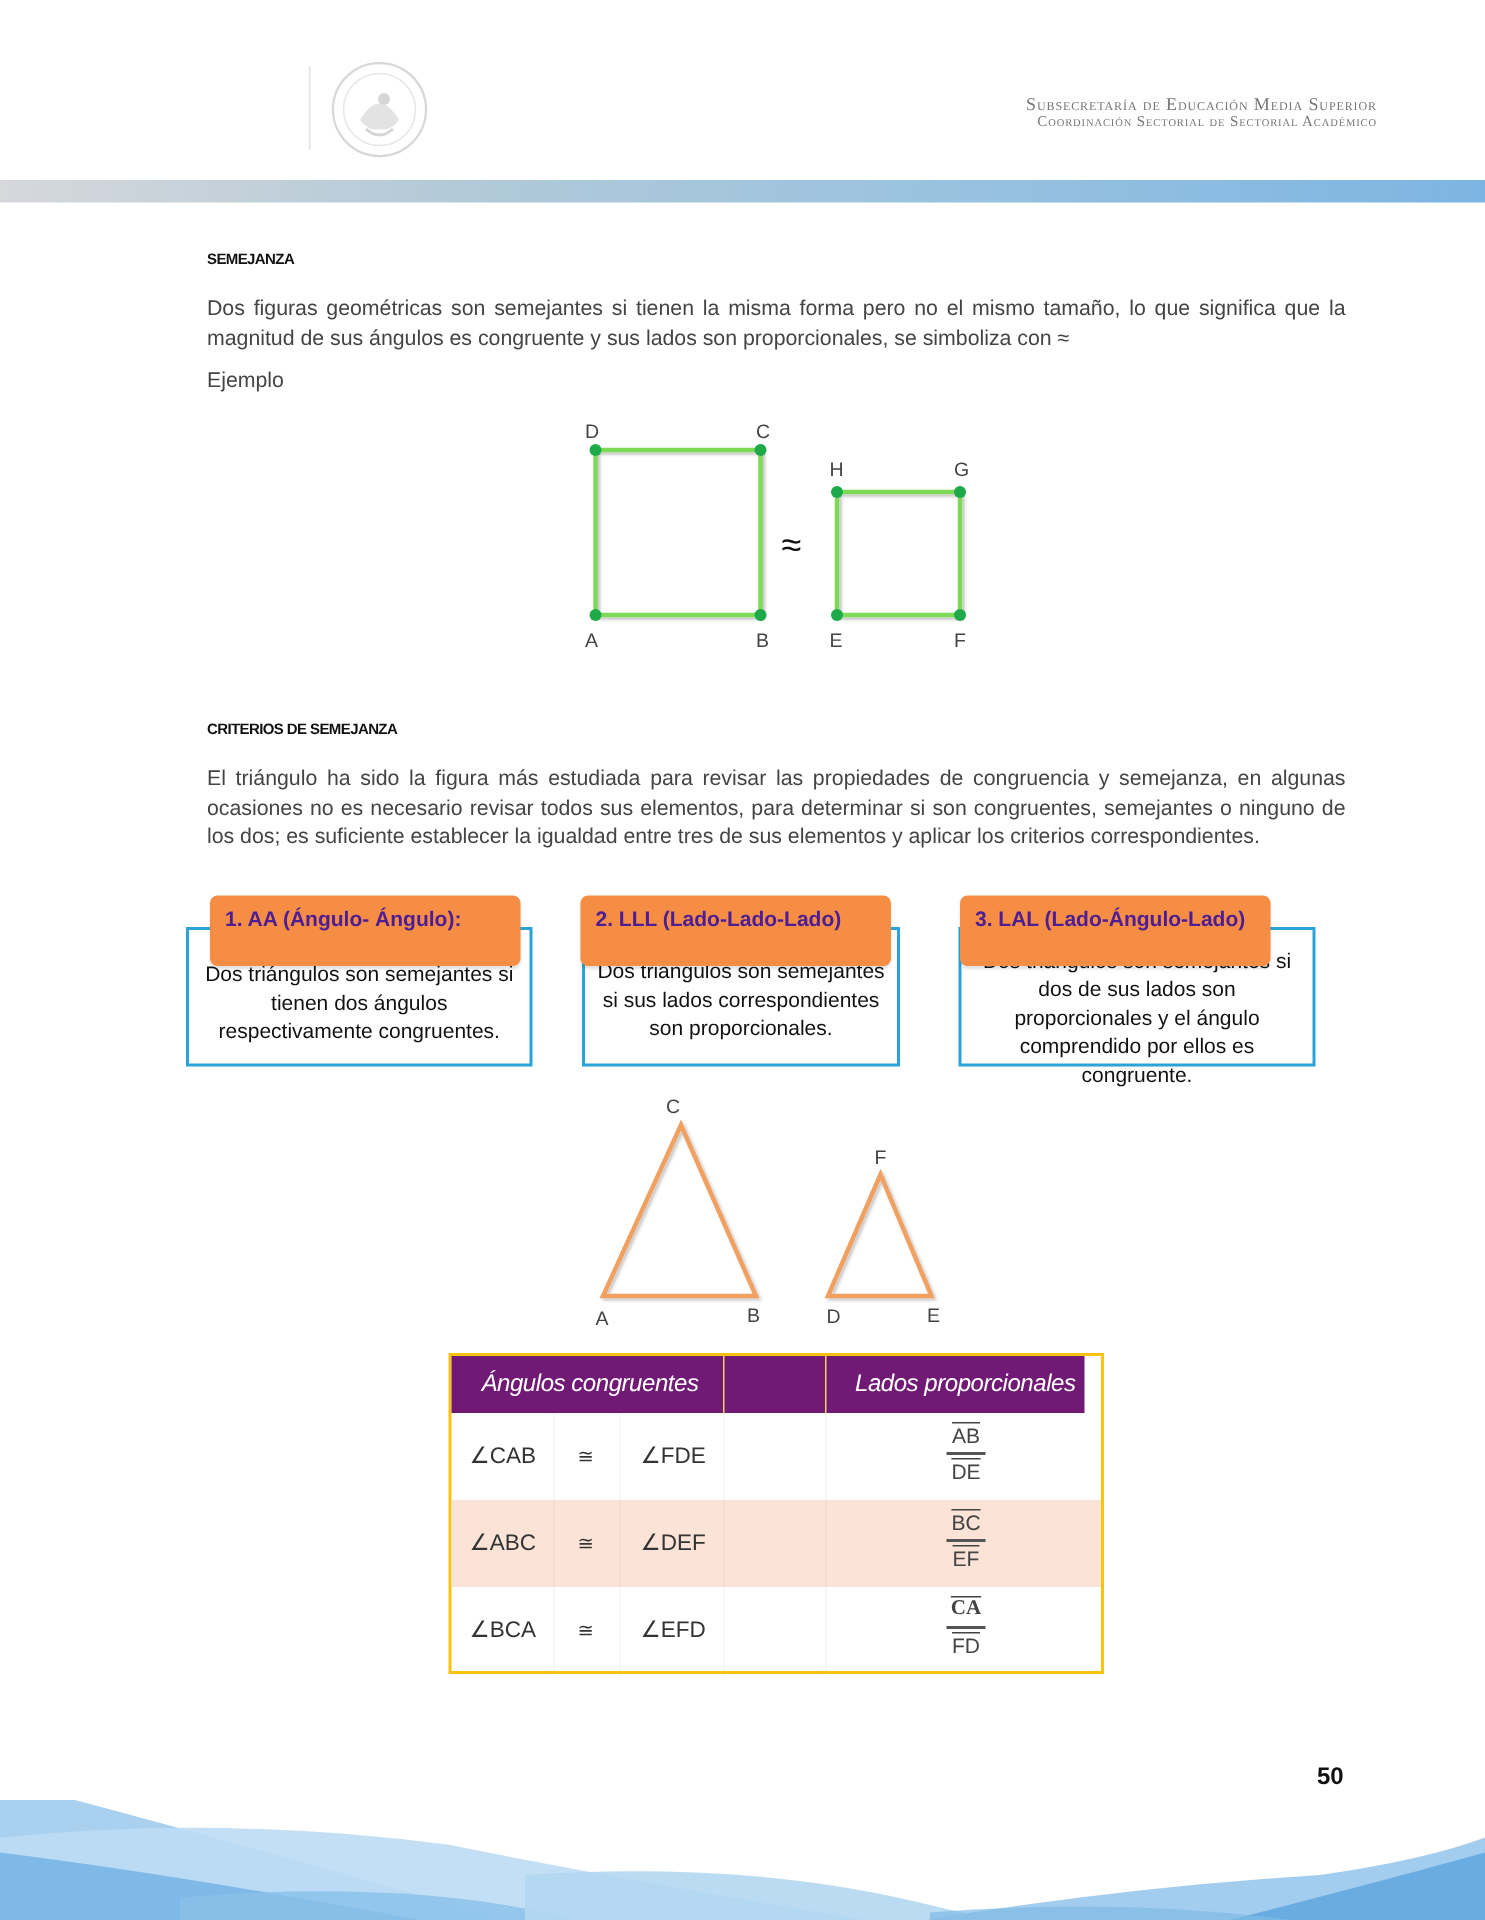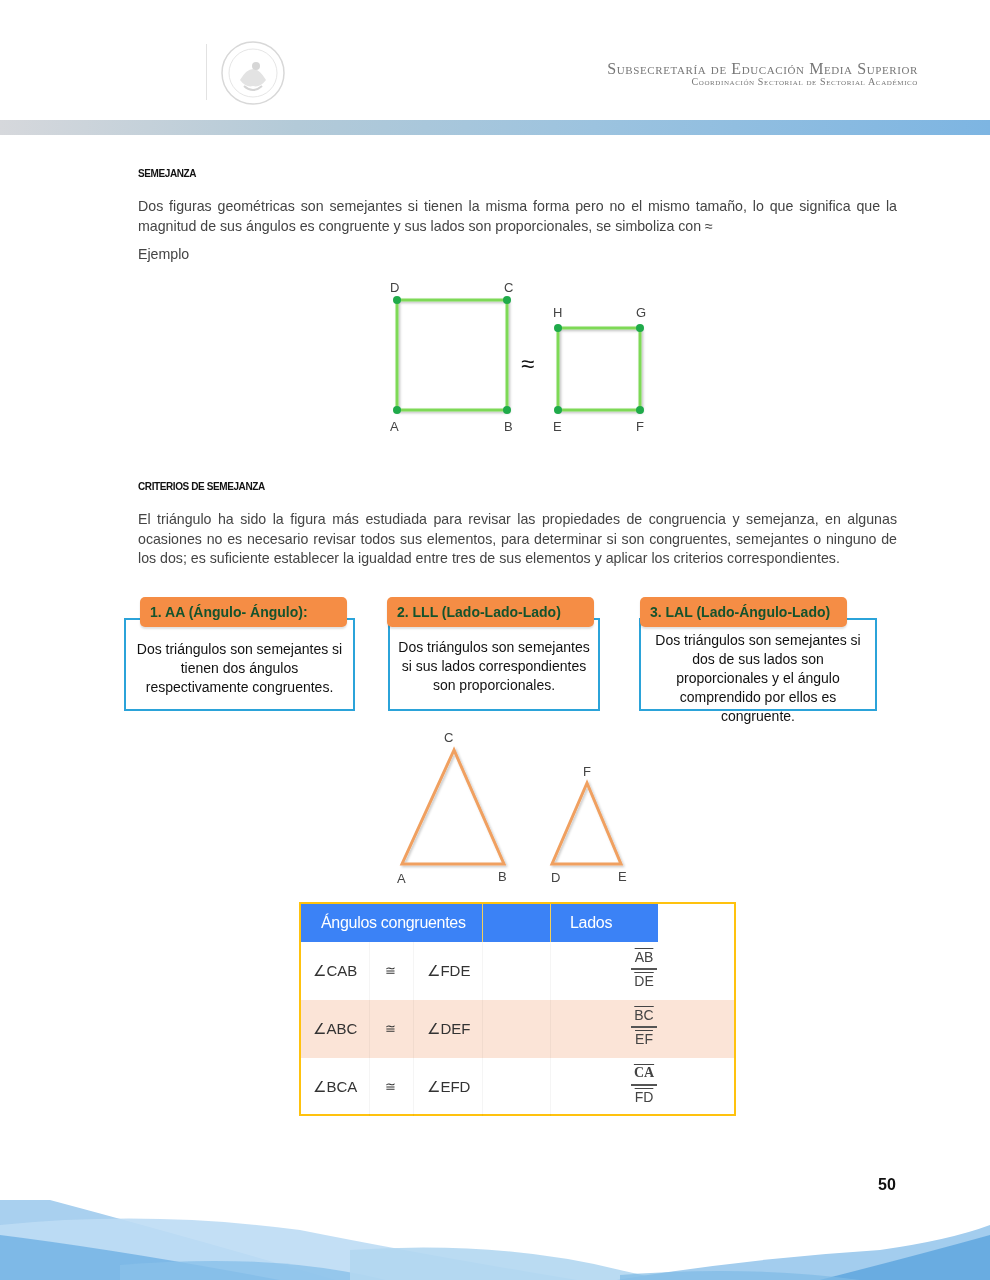--- a/index.html
+++ b/index.html
@@ -10,45 +10,45 @@
   .header { position: absolute; left: 0; top: 0; width: 990px; height: 120px; }
   .sep-logo { position: absolute; left: 70px; top: 44px; width: 120px; text-align: center; }
   .sep-word { font-family: "Liberation Serif", serif; font-size: 25px; color: #7a7a7a; letter-spacing: 1px; line-height: 28px; }
   .sep-lines { position: relative; height: 4px; margin: 2px 0 3px; }
   .sep-lines .g { position: absolute; left: 0; top: 1px; width: 56px; height: 2px; background: #3a8a5c; }
   .sep-lines .r { position: absolute; left: 62px; top: 1px; width: 58px; height: 2px; background: #c4315a; }
   .sep-sub { font-family: "Liberation Serif", serif; font-size: 8px; color: #666; line-height: 10px; letter-spacing: 0.3px; }
   .sep-divider { position: absolute; left: 206px; top: 44px; width: 1px; height: 56px; background: #e2e2e2; }
   .seal { position: absolute; left: 220px; top: 40px; width: 66px; height: 66px; }
   .header-right { position: absolute; right: 72px; top: 62px; text-align: right; font-family: "Liberation Serif", serif; color: #777; }
-  .header-right .l1 { font-size: 16px; font-variant: small-caps; letter-spacing: 0.6px; line-height: 14px; }
+  .header-right .l1 { font-size: 12px; font-variant: small-caps; letter-spacing: 0.6px; line-height: 14px; }
   .header-right .l2 { font-size: 10px; font-variant: small-caps; letter-spacing: 0.6px; line-height: 12px; }
 
   .top-bar { position: absolute; left: 0; top: 120px; width: 990px; height: 15px;
     background: linear-gradient(90deg, #d6d8dc 0%, #b3cad8 30%, #9cc3df 60%, #7db5e2 100%); }
 
   
   .section-title { position: absolute; left: 138px; font-size: 10px; font-weight: bold; color: #111; letter-spacing: -0.4px; }
   .para { position: absolute; left: 138px; width: 759px; font-size: 14.2px; line-height: 19.5px; color: #444; text-align: justify; }
   .para.last-left { text-align-last: left; }
 
   
   .vlabel { position: absolute; font-size: 13px; color: #444; }
   .approx { position: absolute; font-size: 24px; color: #111; }
 
   
   .card { position: absolute; top: 618px; height: 93px; border: 2px solid #2ba3d9; background: #fff; }
-  .card-tab { position: absolute; top: 597px; height: 30px; background: #f58d45; border-radius: 5px;
-    color: #14532d; font-weight: bold; font-size: 14px; line-height: 30px; padding-left: 10px;
+  .card-tab { position: absolute; top: 597px; height: 47px; background: #f58d45; border-radius: 5px;
+    color: #4c1d95; font-weight: bold; font-size: 14px; line-height: 30px; padding-left: 10px;
     box-shadow: 0 2px 2px rgba(0,0,0,0.12); }
   .card-body { position: absolute; left: 0; right: 0; font-size: 14px; line-height: 19px; color: #111; text-align: center; padding: 0 6px; }
 
   
   .tbl { position: absolute; left: 299px; top: 902px; width: 437px; height: 214px; border: 2px solid #ffc20e; }
-  .thead { position: absolute; left: 0; top: 0; width: 357px; height: 38px; background: #3b82f6; }
+  .thead { position: absolute; left: 0; top: 0; width: 422px; height: 38px; background: #701a75; font-style: italic; }
   .thead .h1 { position: absolute; left: 20px; top: 0; line-height: 38px; color: #fff; font-size: 16px; letter-spacing: -0.3px; }
   .thead .h2 { position: absolute; left: 269px; top: 0; line-height: 38px; color: #fff; font-size: 16px; letter-spacing: -0.3px; }
   .thead .sep { position: absolute; top: 0; width: 1px; height: 38px; background: #f3cf5a; }
   .trow { position: absolute; left: 0; width: 433px; height: 58px; }
   .trow.alt { background: #fbe4d7; }
   .cell { position: absolute; top: 0; line-height: 58px; font-size: 15px; color: #333; }
   .frac { position: absolute; left: 328px; top: 6px; width: 30px; text-align: center; font-size: 14px; color: #444; }
   .frac .num, .frac .den { display: block; line-height: 18px; text-decoration: overline; }
   .frac .bar { display: block; height: 2px; background: #555; margin: 2px auto 2px; width: 26px; }
   .vsep { position: absolute; top: 38px; width: 1px; height: 174px; background: rgba(0,0,0,0.04); }

